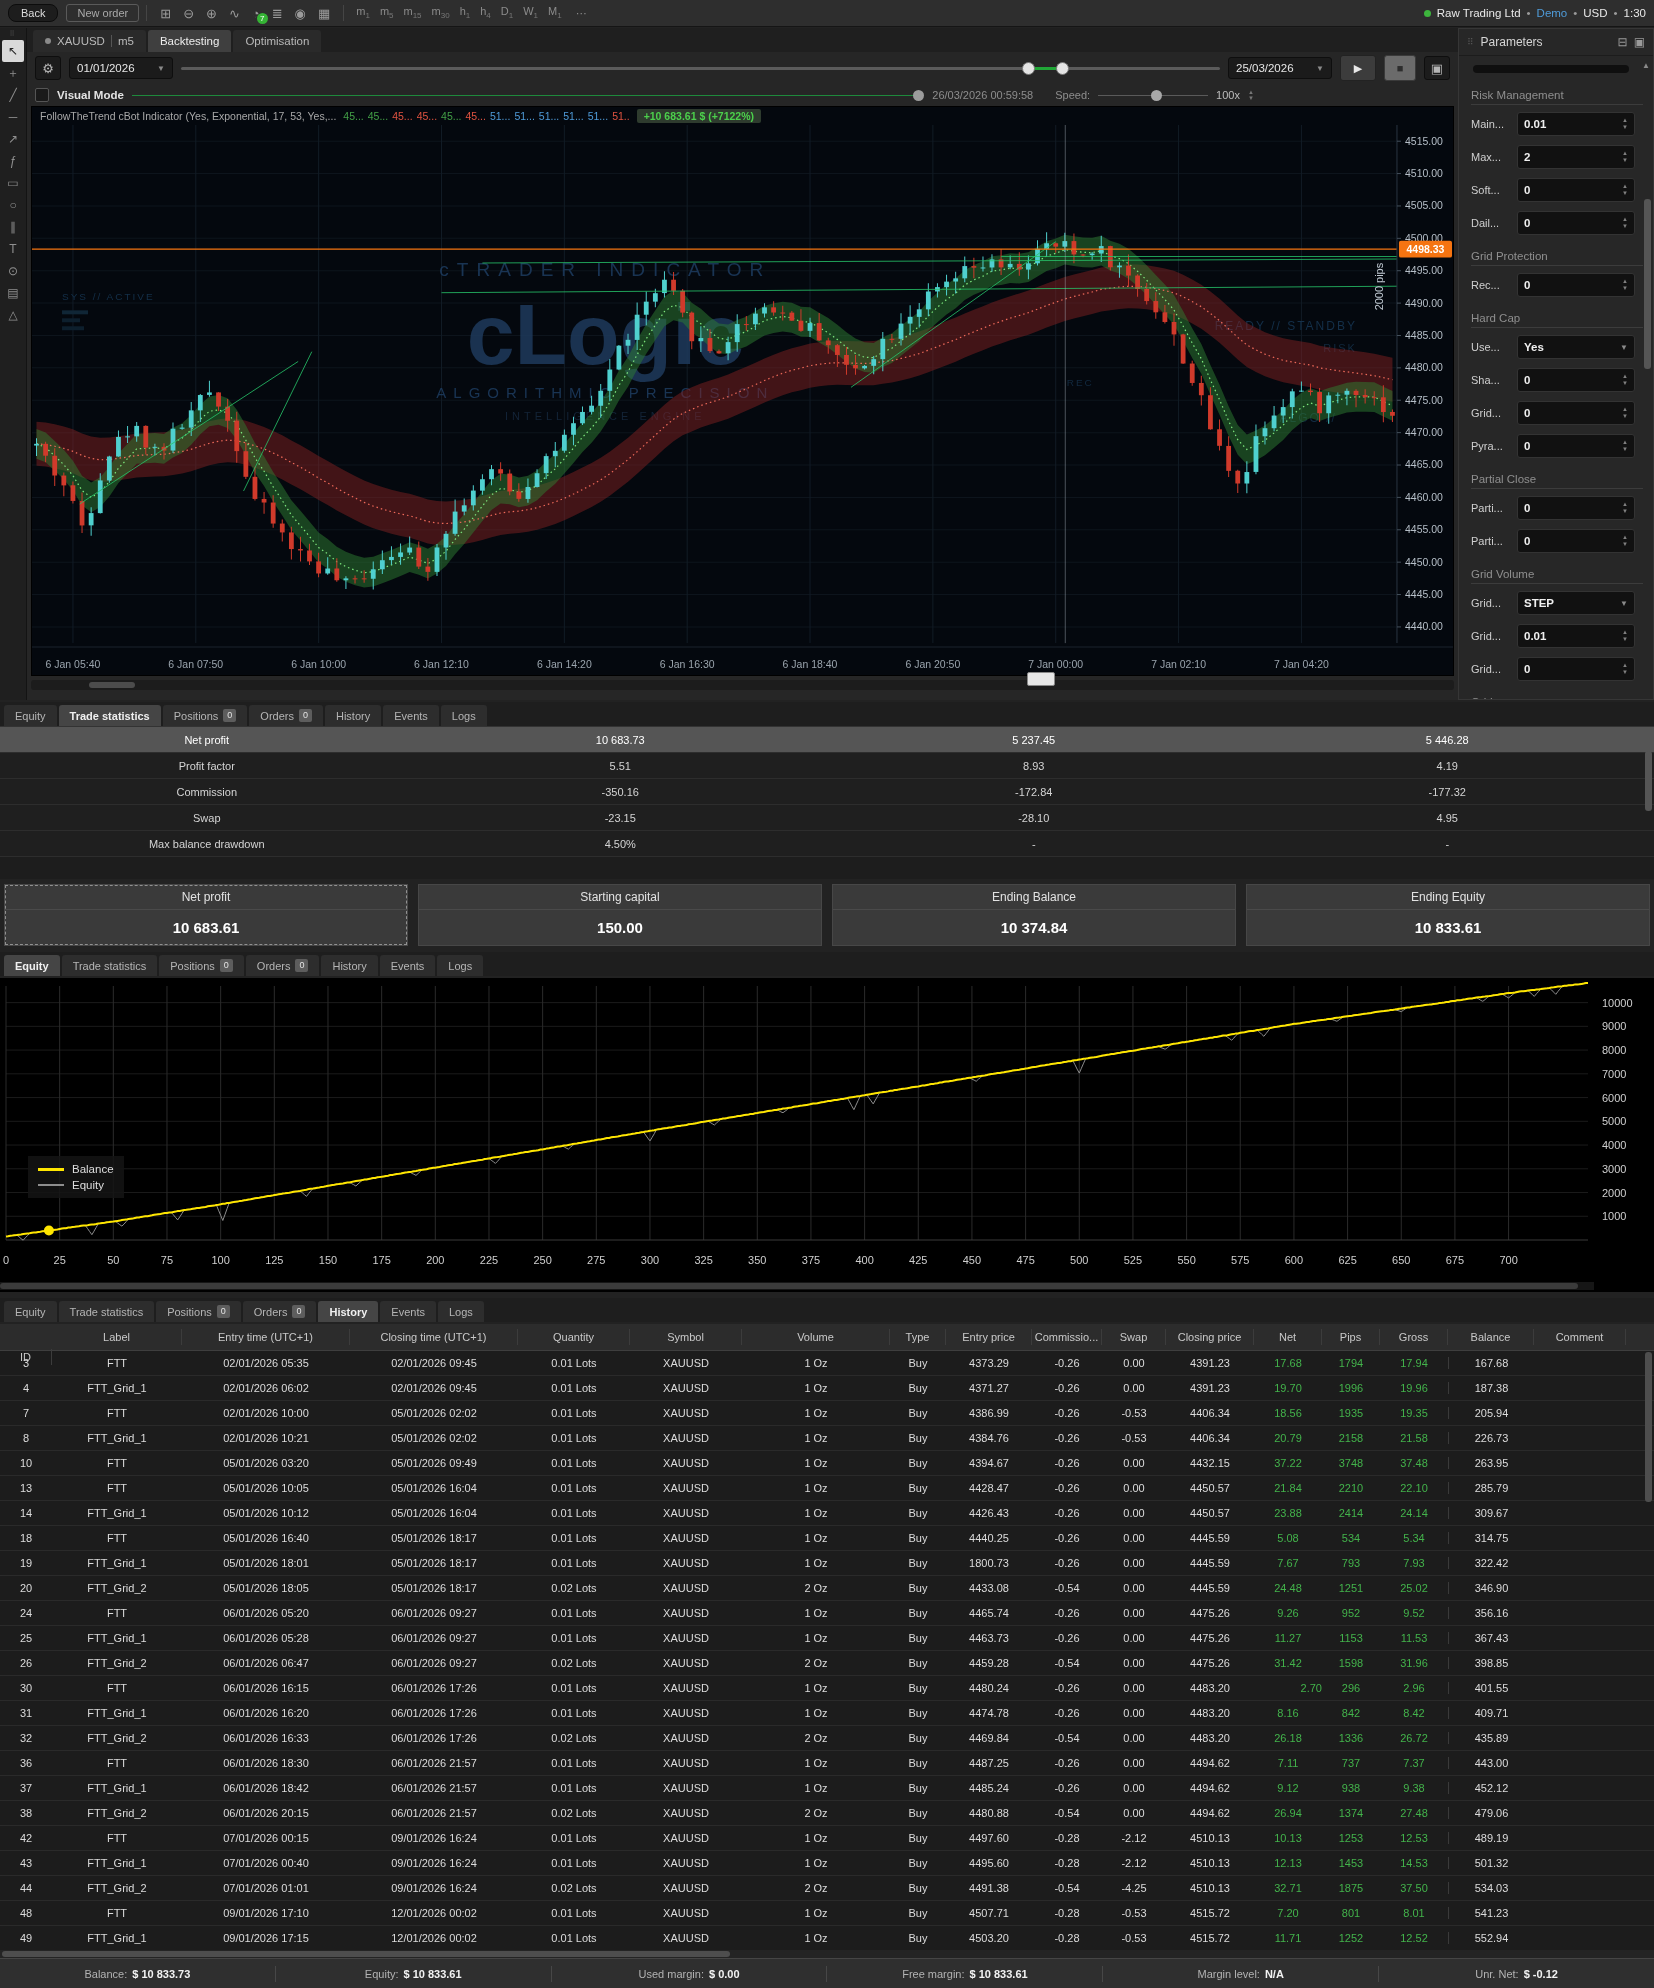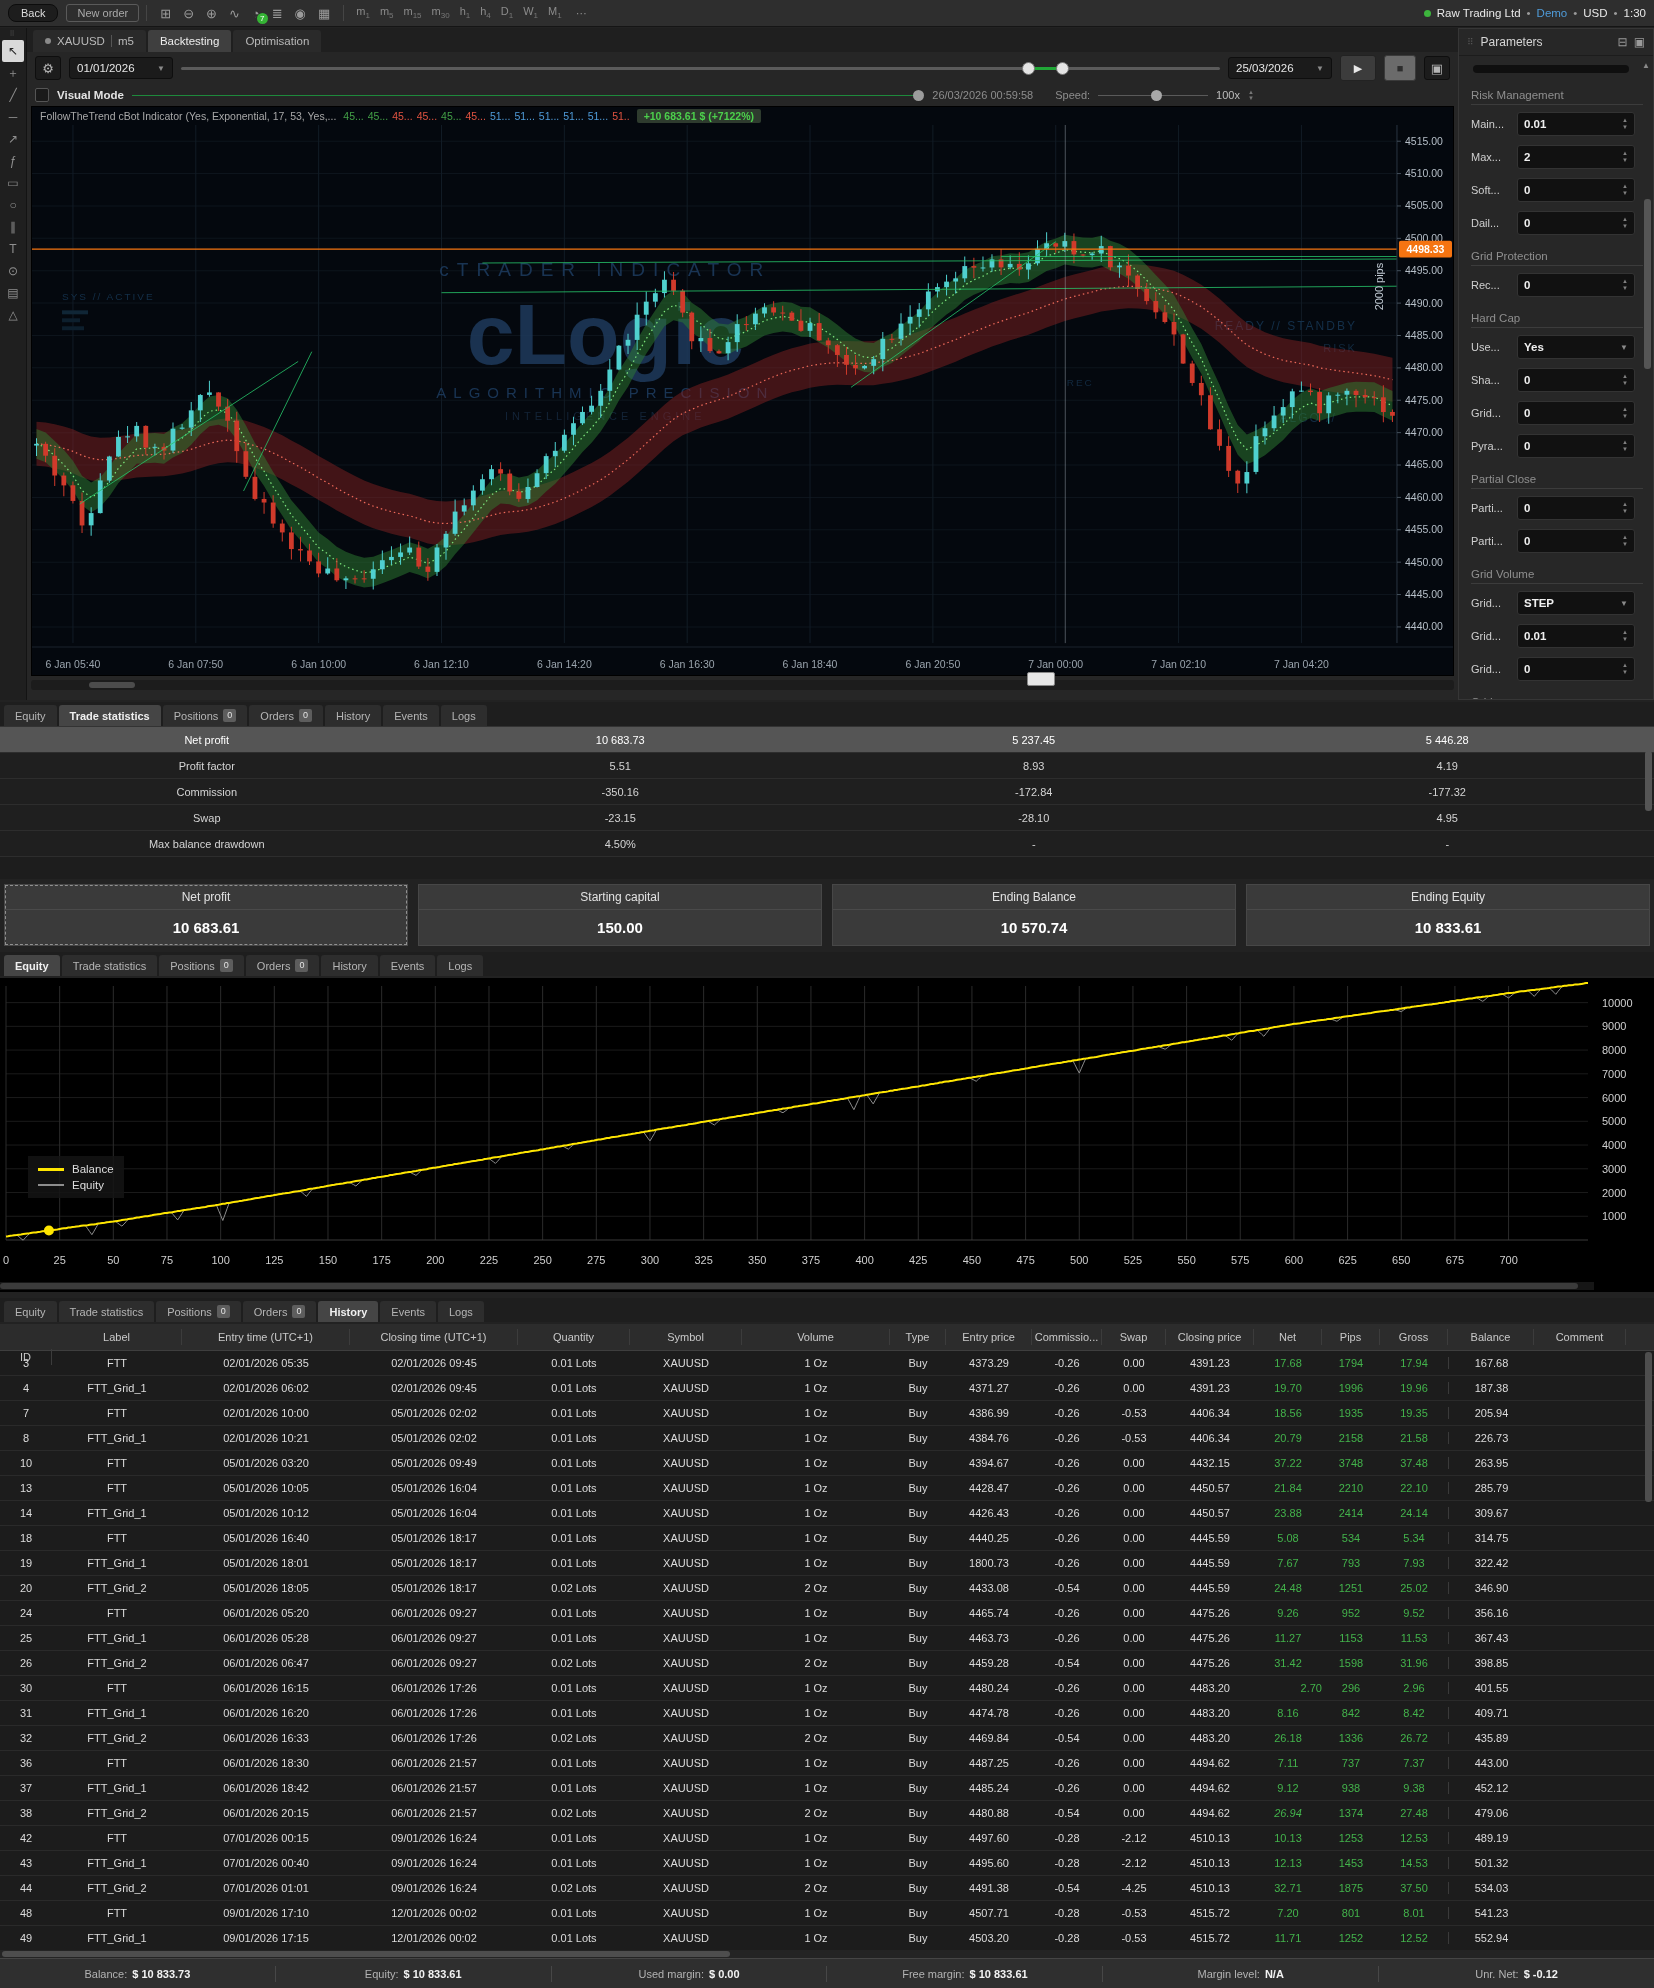--- a/index.html
+++ b/index.html
@@ -907,21 +907,21 @@
       <div class="card focus">
         <div class="clabel">Net profit</div>
         <div class="cvalue">10 683.61</div>
       </div>
       <div class="card">
         <div class="clabel">Starting capital</div>
         <div class="cvalue">150.00</div>
       </div>
       <div class="card">
         <div class="clabel">Ending Balance</div>
-        <div class="cvalue">10 570.74</div>
+        <div class="cvalue">10 374.84</div>
       </div>
       <div class="card">
         <div class="clabel">Ending Equity</div>
         <div class="cvalue">10 833.61</div>
       </div>
     </div>
 
   <div id="tabs2" class="tabsrow" style="top:952px;">
       <div class="tab active">
         <span class="tlabel">Equity</span>
@@ -1444,21 +1444,21 @@
           <div class="hcell" style="width: 168px;">06/01/2026 20:15</div>
           <div class="hcell" style="width: 168px;">06/01/2026 21:57</div>
           <div class="hcell" style="width: 112px;">0.02 Lots</div>
           <div class="hcell" style="width: 112px;">XAUUSD</div>
           <div class="hcell" style="width: 148px;">2 Oz</div>
           <div class="hcell" style="width: 56px;">Buy</div>
           <div class="hcell" style="width: 86px;">4480.88</div>
           <div class="hcell" style="width: 70px;">-0.54</div>
           <div class="hcell" style="width: 64px;">0.00</div>
           <div class="hcell" style="width: 88px;">4494.62</div>
-          <div class="hcell green" style="width: 68px; font-style: italic;">26.94</div>
+          <div class="hcell green" style="width: 68px;">26.94</div>
           <div class="hcell green" style="width: 58px;">1374</div>
           <div class="hcell green" style="width: 68px;">27.48</div>
           <div class="hcell sepl" style="width: 86px;">479.06</div>
           <div class="hcell" style="width: 92px;"></div>
         </div>
         <div class="hrow">
           <div class="hcell" style="width: 52px;">42</div>
           <div class="hcell" style="width: 130px;">FTT</div>
           <div class="hcell" style="width: 168px;">07/01/2026 00:15</div>
           <div class="hcell" style="width: 168px;">09/01/2026 16:24</div>

